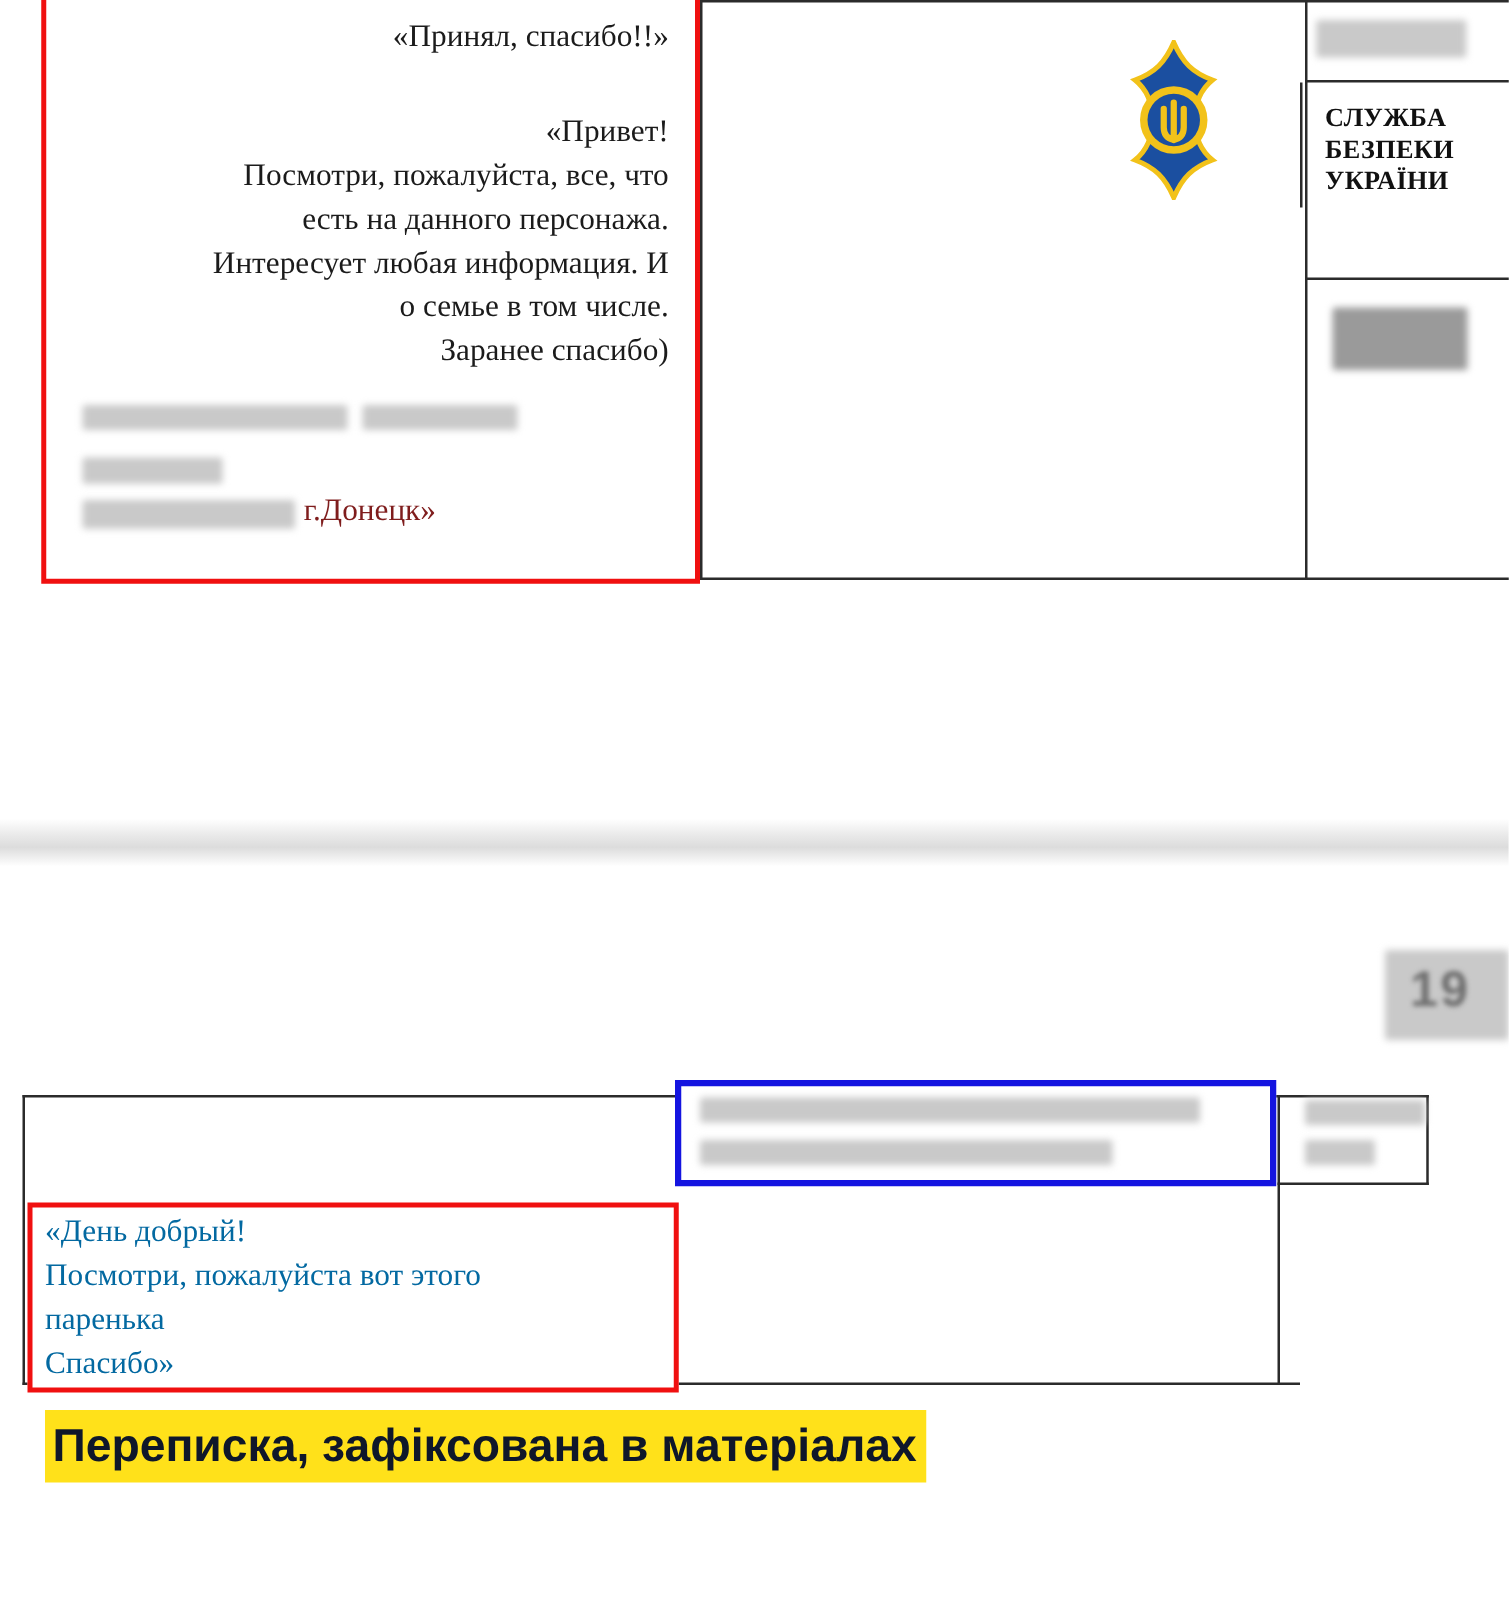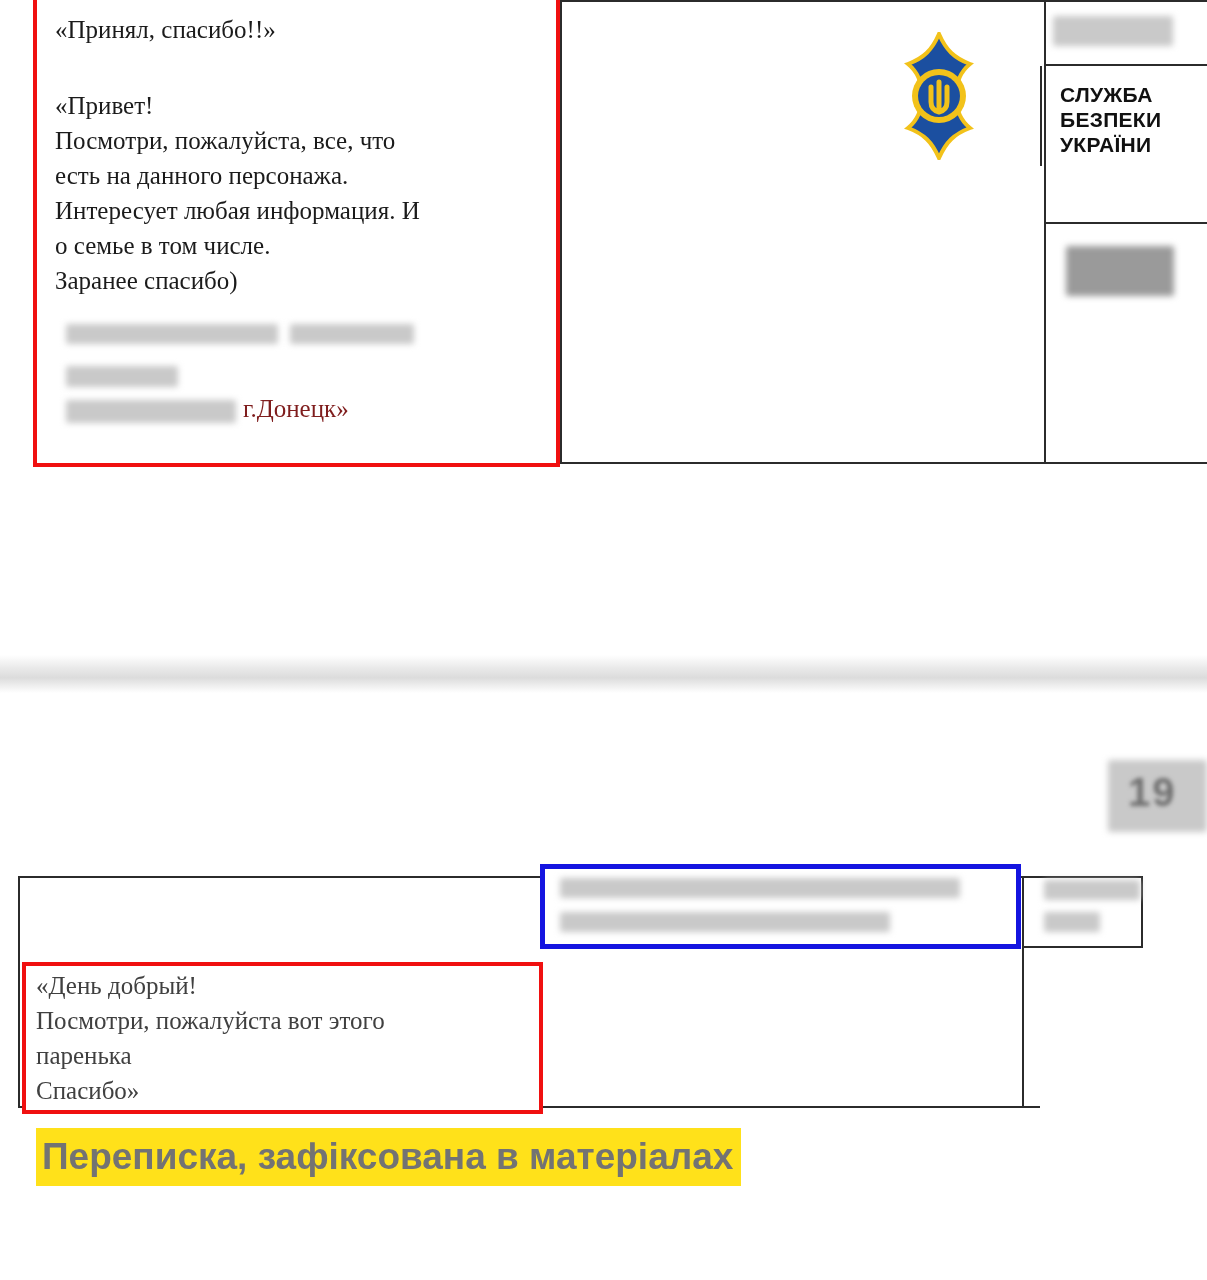--- a/index.html
+++ b/index.html
@@ -52,20 +52,21 @@
     background: transparent;
   }
 
   .msg-block {
     position: absolute;
     font-family: "Liberation Serif", serif;
     font-size: 25px;
     line-height: 35px;
     color: #1b1b1b;
     white-space: pre-line;
+    text-align: right;
   }
   #msg-1 { left: 55px; top: 12px; width: 480px; }
   #msg-2 { left: 55px; top: 88px; width: 480px; }
 
   
   #b1 { position:absolute; left: 66px; top: 324px; width: 212px; height: 20px; }
   #b2 { position:absolute; left: 290px; top: 324px; width: 124px; height: 20px; }
   #b3 { position:absolute; left: 66px; top: 366px; width: 112px; height: 21px; }
   #b4 { position:absolute; left: 66px; top: 400px; width: 170px; height: 23px; }
 
@@ -77,21 +78,21 @@
     font-size: 25px;
     color: #7f1d1d;
   }
   #sbu-blur-1 { position:absolute; left: 1053px; top: 16px; width: 120px; height: 30px; }
   #sbu-blur-2 { position:absolute; left: 1066px; top: 246px; width: 108px; height: 50px; }
 
   #sbu-text {
     position: absolute;
     left: 1060px;
     top: 82px;
-    font-family: Liberation Sans, sans-serif;
+    font-family: Liberation Serif, serif;
     font-weight: bold;
     font-size: 21px;
     line-height: 25px;
     letter-spacing: 0.3px;
     color: #111;
   }
 
   #emblem {
     position: absolute;
     left: 880px;
@@ -168,35 +169,35 @@
     background: #ffffff;
   }
   #msg-3 {
     position: absolute;
     left: 36px;
     top: 968px;
     width: 500px;
     font-family: "Liberation Serif", serif;
     font-size: 25px;
     line-height: 35px;
-    color: #404040;
+    color: #0369a1;
     white-space: pre-line;
   }
 
   
   #caption {
     position: absolute;
     left: 36px;
     top: 1128px;
     width: 1140px;
   }
   .cap-line {
     display: block;
     background: #ffe11a;
-    color: #737373;
+    color: #0f172a;
     font-family: "Liberation Sans", sans-serif;
     font-weight: bold;
     font-size: 37px;
     line-height: 54px;
     padding: 2px 8px 2px 6px;
     margin-bottom: 8px;
     width: fit-content;
     max-width: 1140px;
   }
 </style>

